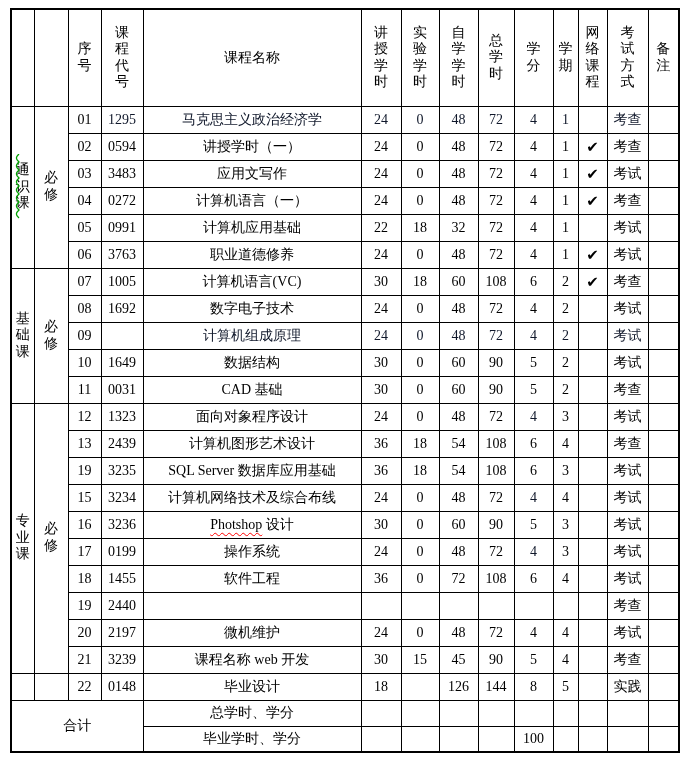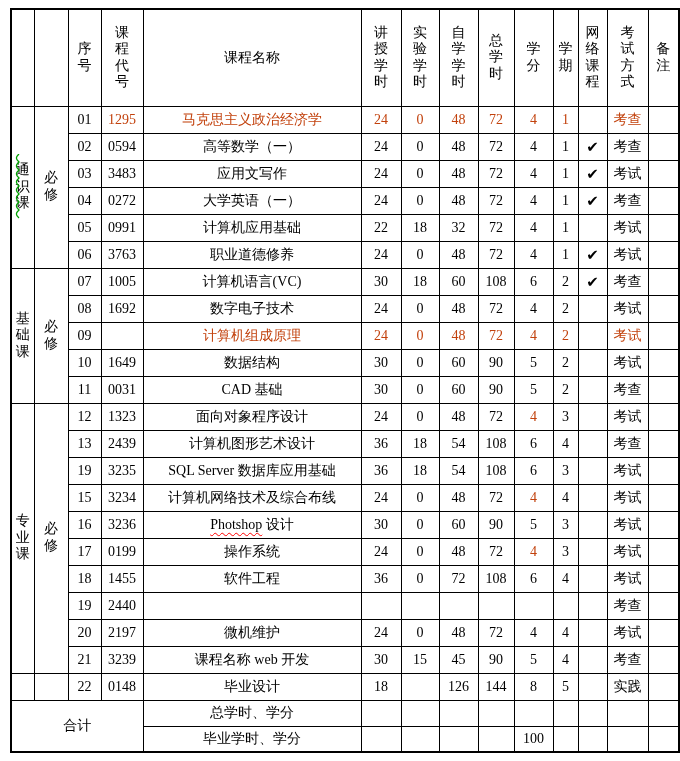--- a/index.html
+++ b/index.html
@@ -5,21 +5,21 @@
   html,body{margin:0;padding:0}
   body{width:680px;height:761px;background:#fff;font-family:"Liberation Serif","DejaVu Serif",serif}
   .page{position:relative;width:680px;height:761px;background:#fff;overflow:hidden}
   table.plan{position:absolute;left:10px;top:8px;width:668px;border-collapse:collapse;table-layout:fixed;border:2px solid #000;font-size:14px;color:#000}
   .plan th,.plan td{border:1px solid #000;text-align:center;vertical-align:middle;padding:0;font-weight:normal;overflow:hidden;white-space:nowrap}
   .plan thead tr{height:97px}
   .plan tbody tr{height:27px}
   .plan tfoot tr{height:26px}
   .vtext{display:inline-block;width:15px;line-height:1.18;word-break:break-all;white-space:normal;font-size:14px;text-align:center}
   .cat{position:relative}
-  .red{color:#c2410c}
+  .red{color:#0f172a}
   .check{font-weight:700;font-size:15px;font-family:"DejaVu Sans",sans-serif}
   .wavy{text-decoration:underline;text-decoration-style:wavy;text-decoration-color:#ff0000;text-decoration-thickness:1px;text-underline-offset:3px}
   .squiggle{position:absolute;left:2px;top:50%;transform:translateY(-50%)}
 </style>
 </head>
 <body>
 
 <div class="page">
   <table class="plan">
     <colgroup>
@@ -71,21 +71,21 @@
           <td class="red">72</td>
           <td class="red">4</td>
           <td class="red">1</td>
           <td></td>
           <td class="red">考查</td>
           <td></td>
         </tr>
         <tr>
           <td>02</td>
           <td>0594</td>
-          <td>高等数学（一）</td>
+          <td>讲授学时（一）</td>
           <td>24</td>
           <td>0</td>
           <td>48</td>
           <td>72</td>
           <td>4</td>
           <td>1</td>
           <td><span class="check">✔</span></td>
           <td>考查</td>
           <td></td>
         </tr>
@@ -99,21 +99,21 @@
           <td>72</td>
           <td>4</td>
           <td>1</td>
           <td><span class="check">✔</span></td>
           <td>考试</td>
           <td></td>
         </tr>
         <tr>
           <td>04</td>
           <td>0272</td>
-          <td>大学英语（一）</td>
+          <td>计算机语言（一）</td>
           <td>24</td>
           <td>0</td>
           <td>48</td>
           <td>72</td>
           <td>4</td>
           <td>1</td>
           <td><span class="check">✔</span></td>
           <td>考查</td>
           <td></td>
         </tr>

